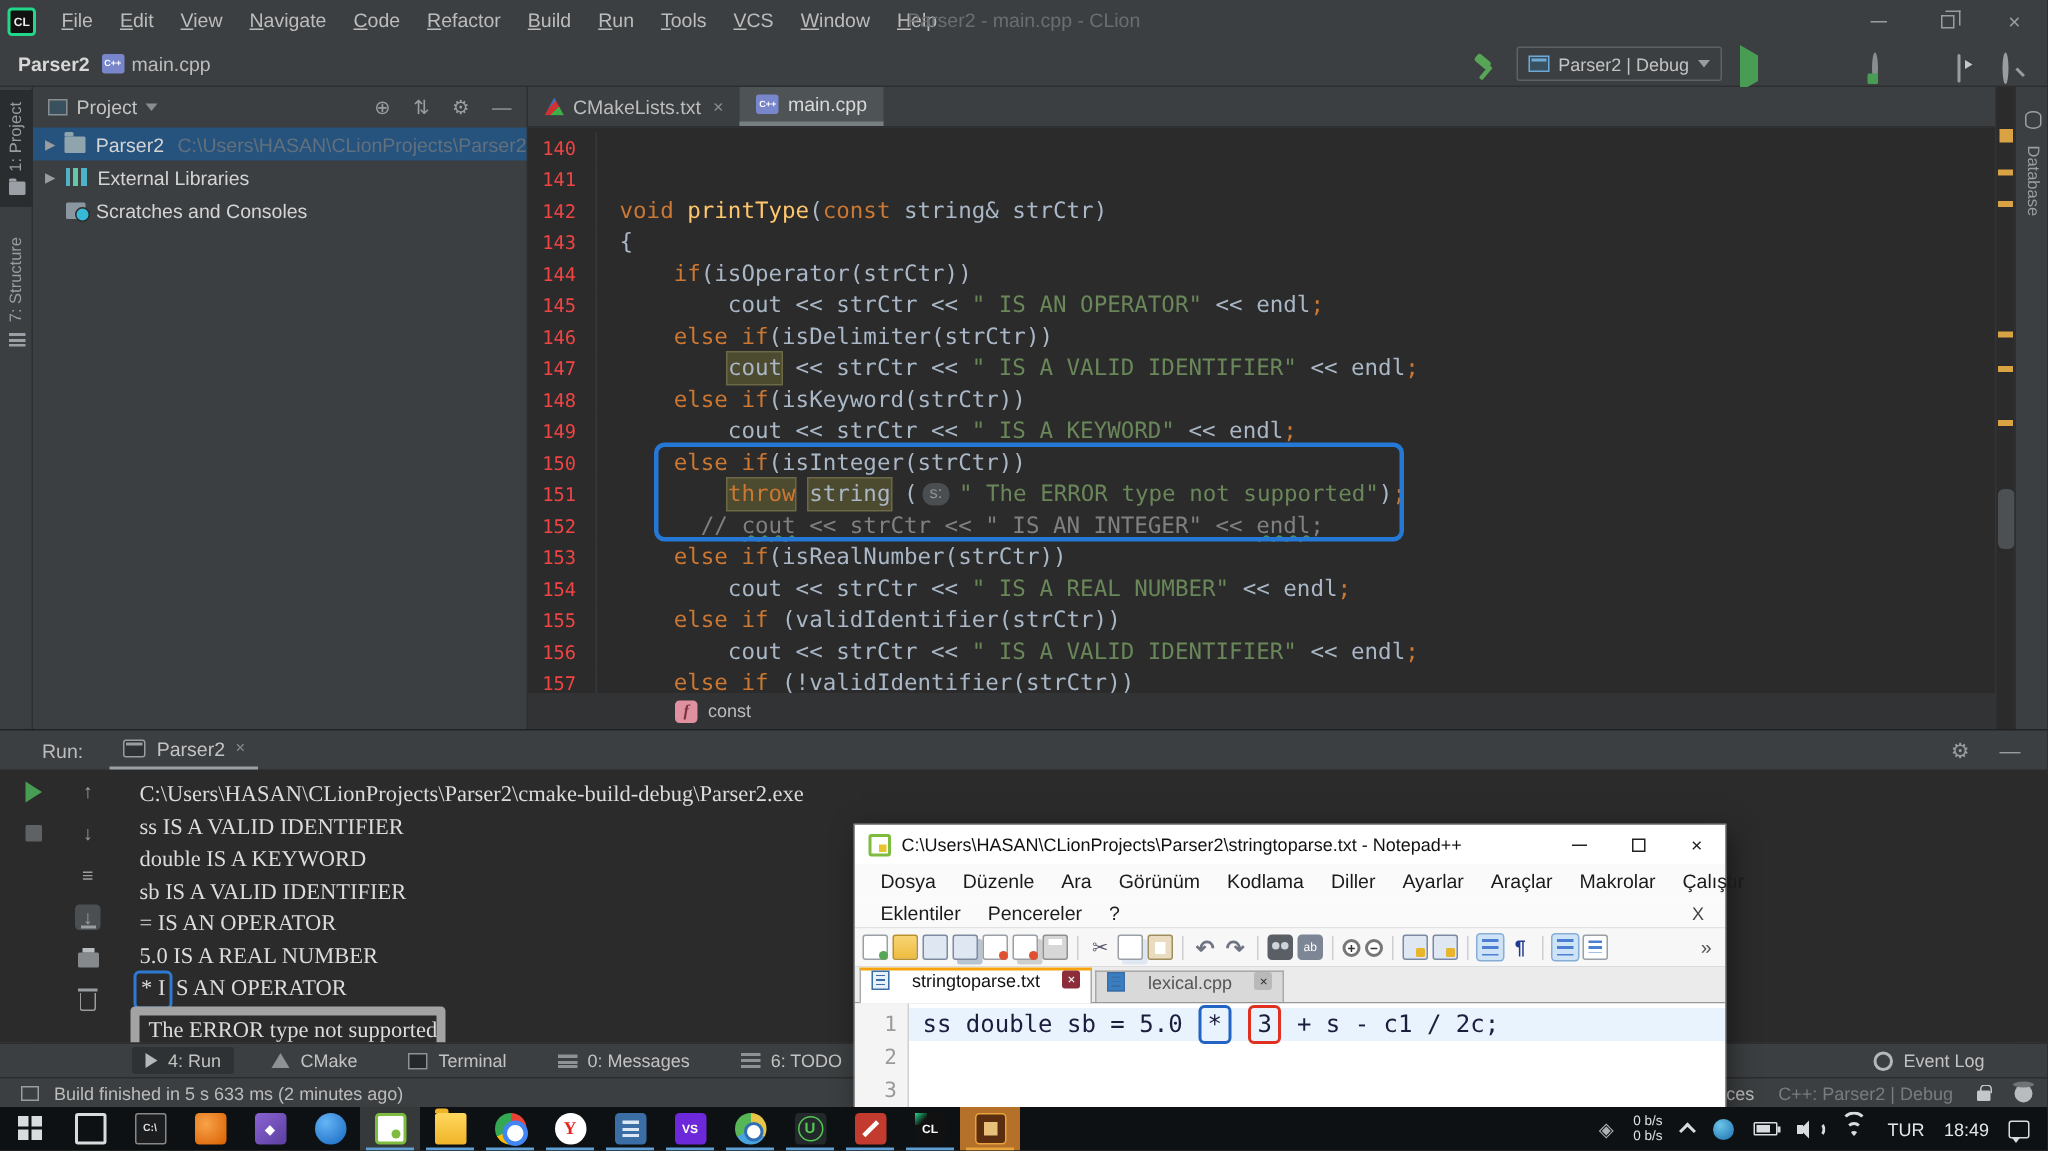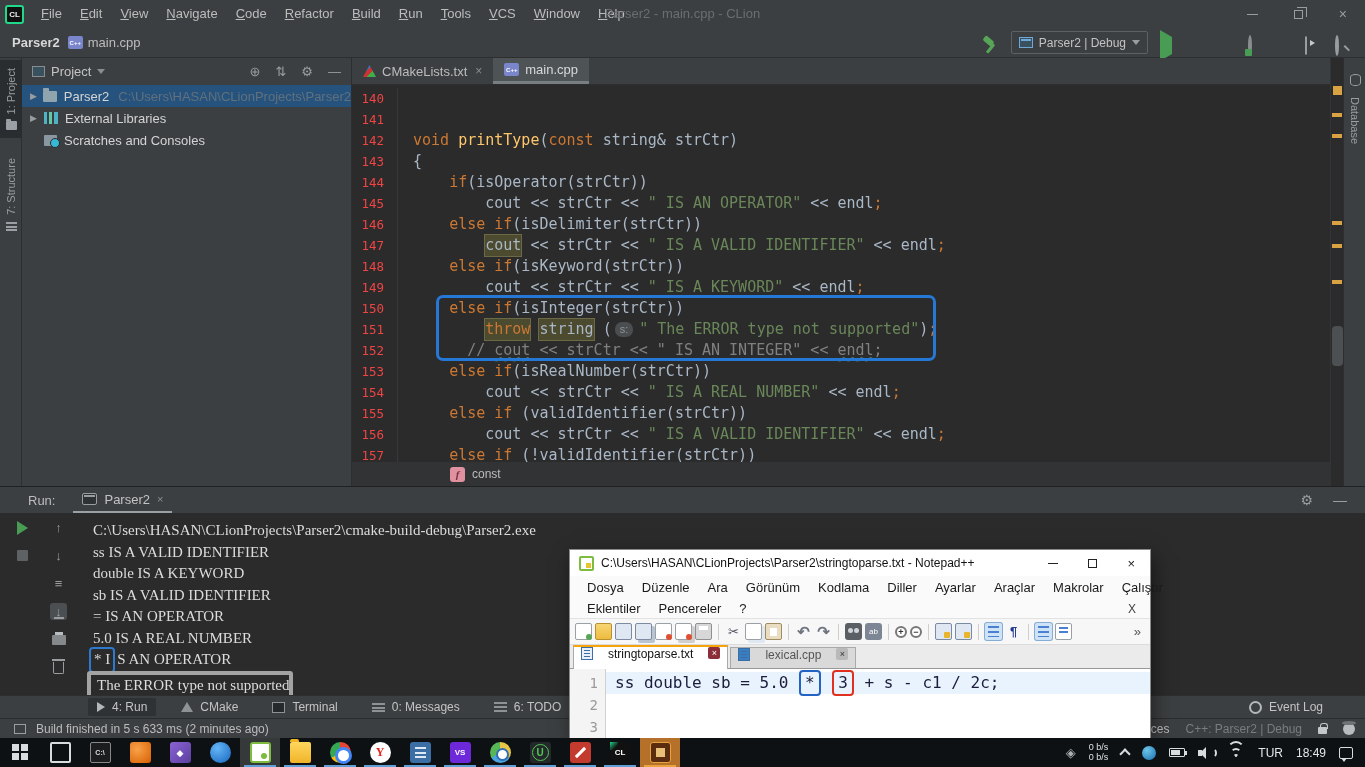--- a/index.html
+++ b/index.html
@@ -112,21 +112,21 @@
 .rico{width:17px;height:17px;display:flex;align-items:center;justify-content:center;color:#9a9d9f;font-size:13px}
 .rico.selbox{background:#4b4f52;border-radius:3px}
 .i-rerun{width:0;height:0;border-top:7px solid transparent;border-bottom:7px solid transparent;border-left:11px solid #499c54}
 .i-stop2{width:11px;height:11px;background:#5f6264;border-radius:1px}
 .i-printer{width:14px;height:10px;background:#85898c;border-radius:1px;position:relative}
 .i-printer::before{content:"";position:absolute;left:3px;top:-3px;width:8px;height:3px;background:#b9bcbe}
 .i-trash{width:11px;height:12px;border:1px solid #9a9d9f;border-top:none;border-radius:0 0 2px 2px;position:relative}
 .i-trash::before{content:"";position:absolute;left:-2px;top:-3px;width:13px;height:2px;background:#9a9d9f}
 #console{position:absolute;left:93px;top:7px;font-family:Liberation Serif, serif;font-size:15px;line-height:21.5px;color:#dcdcdc;white-space:pre}
 .out-blue{display:inline-block;border:2px solid #2e7ad0;border-radius:4px;padding:0 3px;margin:-2px 2px -2px -4px}
-.out-red{display:inline-block;border:4px solid #a3a3a3;border-radius:3px;padding:0 0 0 6px;margin-left:-6px}
+.out-red{display:inline-block;border:6px solid #a3a3a3;border-radius:3px;padding:0 0 0 6px;margin-left:-6px}
 
 
 #bottom-bar{position:absolute;left:0;top:695px;width:1365px;height:23px;background:#3c3f41;border-top:1px solid #2c2e30;display:flex;align-items:center;padding-left:88px;font-size:12px}
 .bb-item{display:flex;align-items:center;gap:7px;padding:2px 9px;margin-right:16px;color:#c3c3c3}
 .bb-item.active{background:#2f3234;border-radius:2px}
 .bbi{display:inline-block}
 .bbi-play{width:0;height:0;border-top:5px solid transparent;border-bottom:5px solid transparent;border-left:8px solid #b5b8ba}
 .bbi-cmake{width:0;height:0;border-left:6px solid transparent;border-right:6px solid transparent;border-bottom:10px solid #8f9294}
 .bbi-term{width:13px;height:11px;background:#26292b;border:1px solid #8f9294}
 .bbi-msg{width:13px;height:9px;background:linear-gradient(#8f9294 0 2px,transparent 2px 4px,#8f9294 4px 6px,transparent 6px 7px,#8f9294 7px 9px)}

